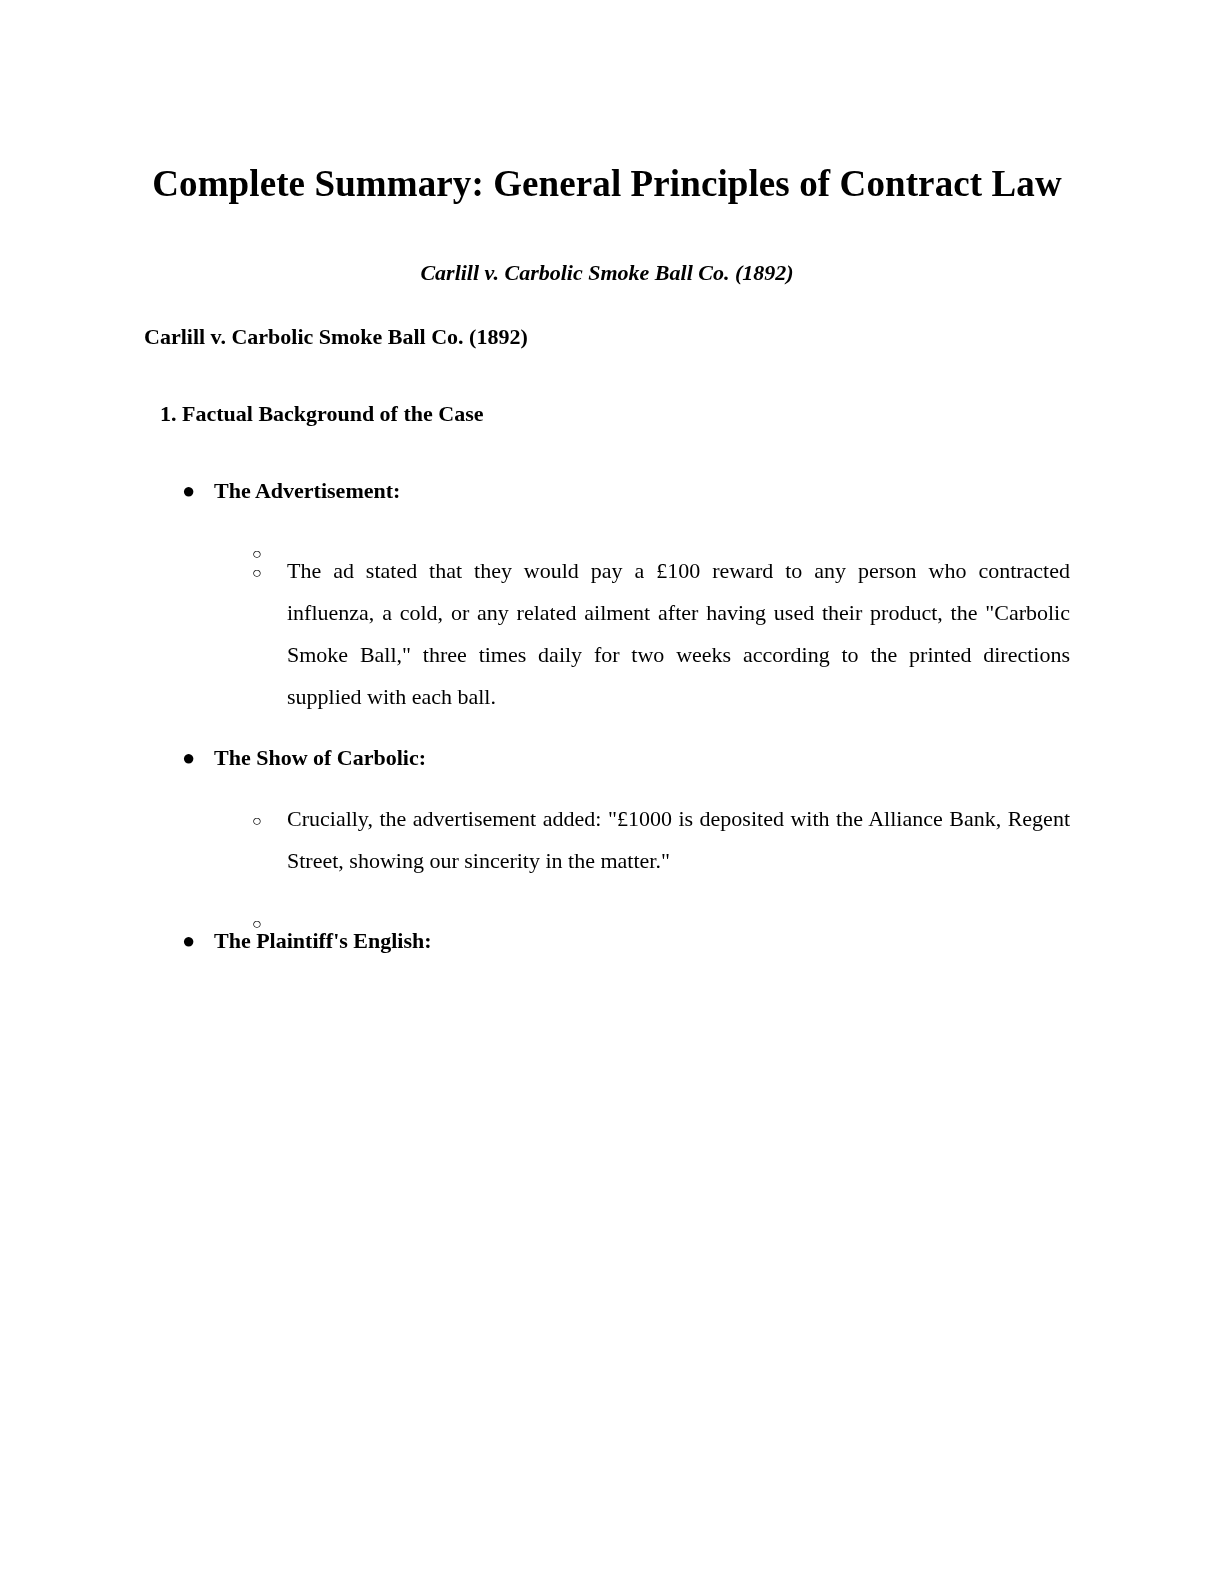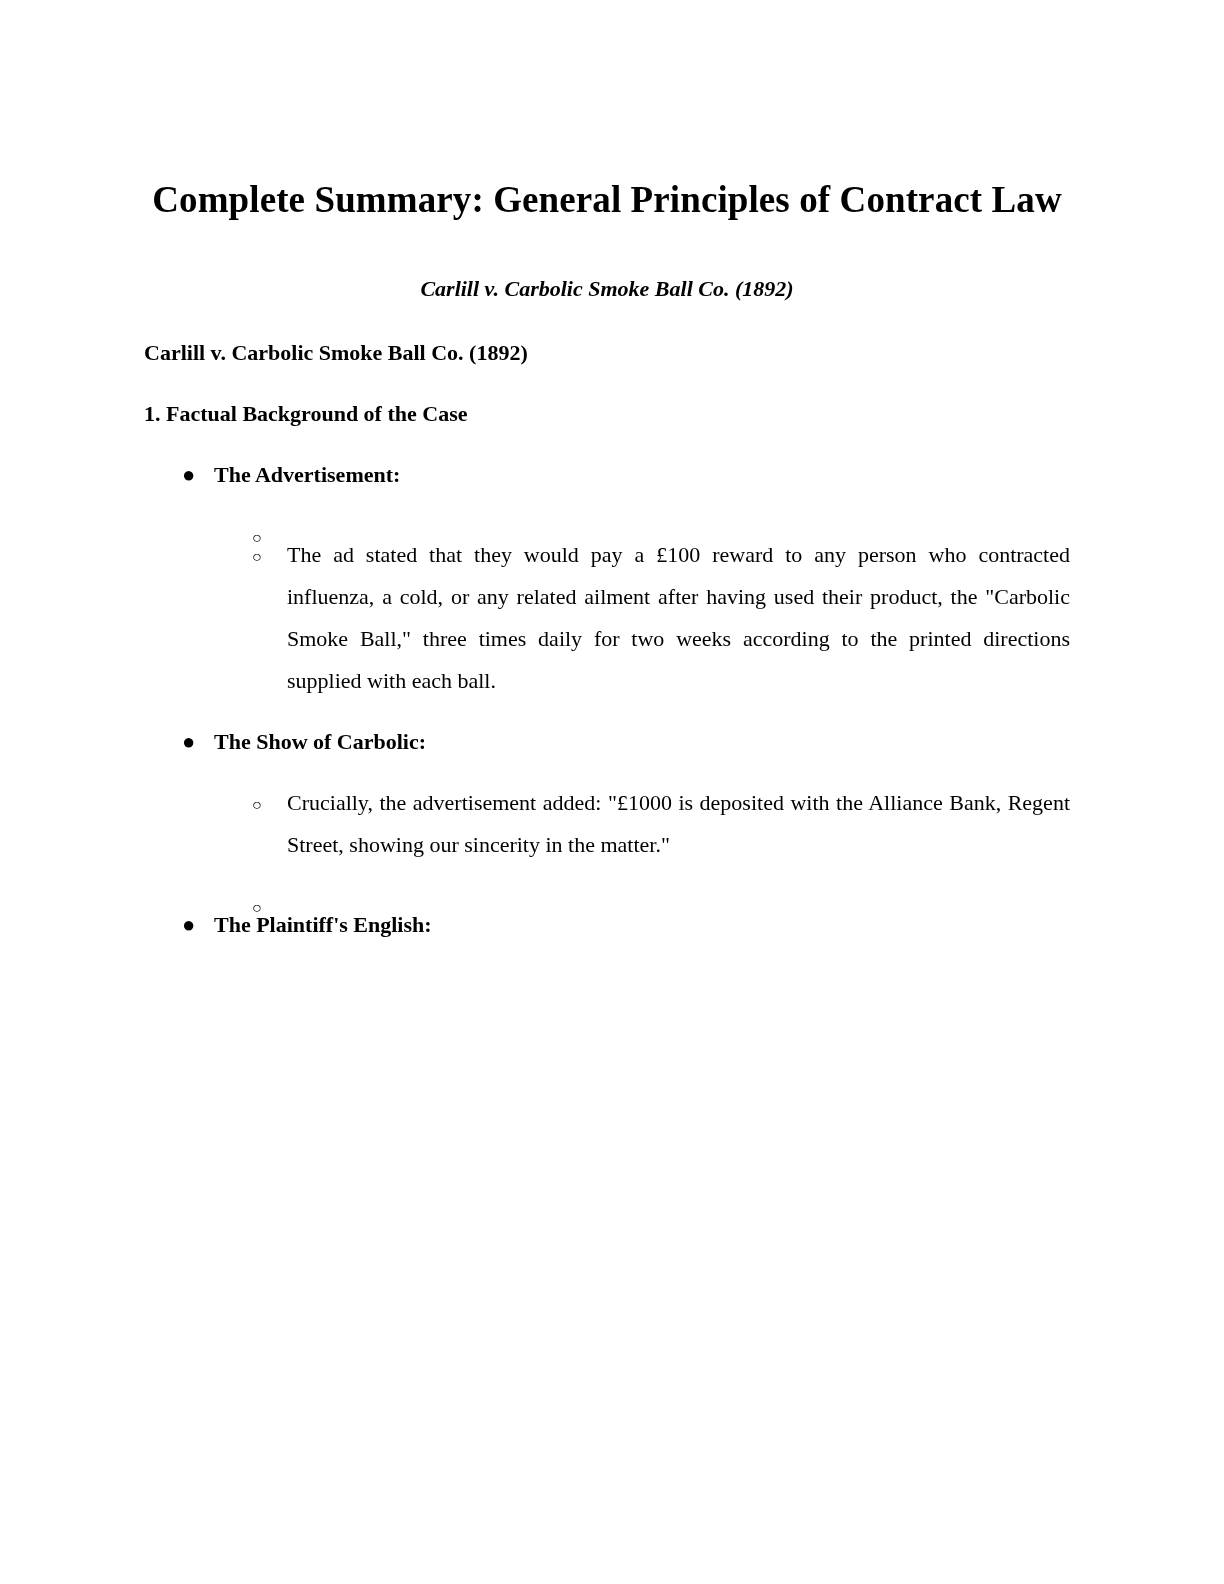--- a/index.html
+++ b/index.html
@@ -16,21 +16,21 @@
     box-sizing: border-box;
     padding: 0;
     overflow: hidden;
     font-family: "Liberation Serif", "DejaVu Serif", serif;
     color: #000000;
   }
 
   .content {
     position: absolute;
     left: 144px;
-    top: 16px;
+    top: 0;
     width: 926px;
   }
 
   
   .doc-title {
     font-size: 37px;
     font-weight: bold;
     line-height: 72px;
     text-align: center;
     margin: 0;
@@ -56,21 +56,21 @@
     line-height: 42px;
     margin: 0;
     padding-top: 22px;
     text-align: left;
   }
 
   .section-heading {
     font-size: 22px;
     font-weight: bold;
     line-height: 42px;
-    margin: 0;
+    margin: 16px;
     padding-top: 19px;
     text-align: left;
   }
 
   
   .para {
     font-size: 22px;
     line-height: 42px;
     margin: 0;
     padding-top: 19px;

